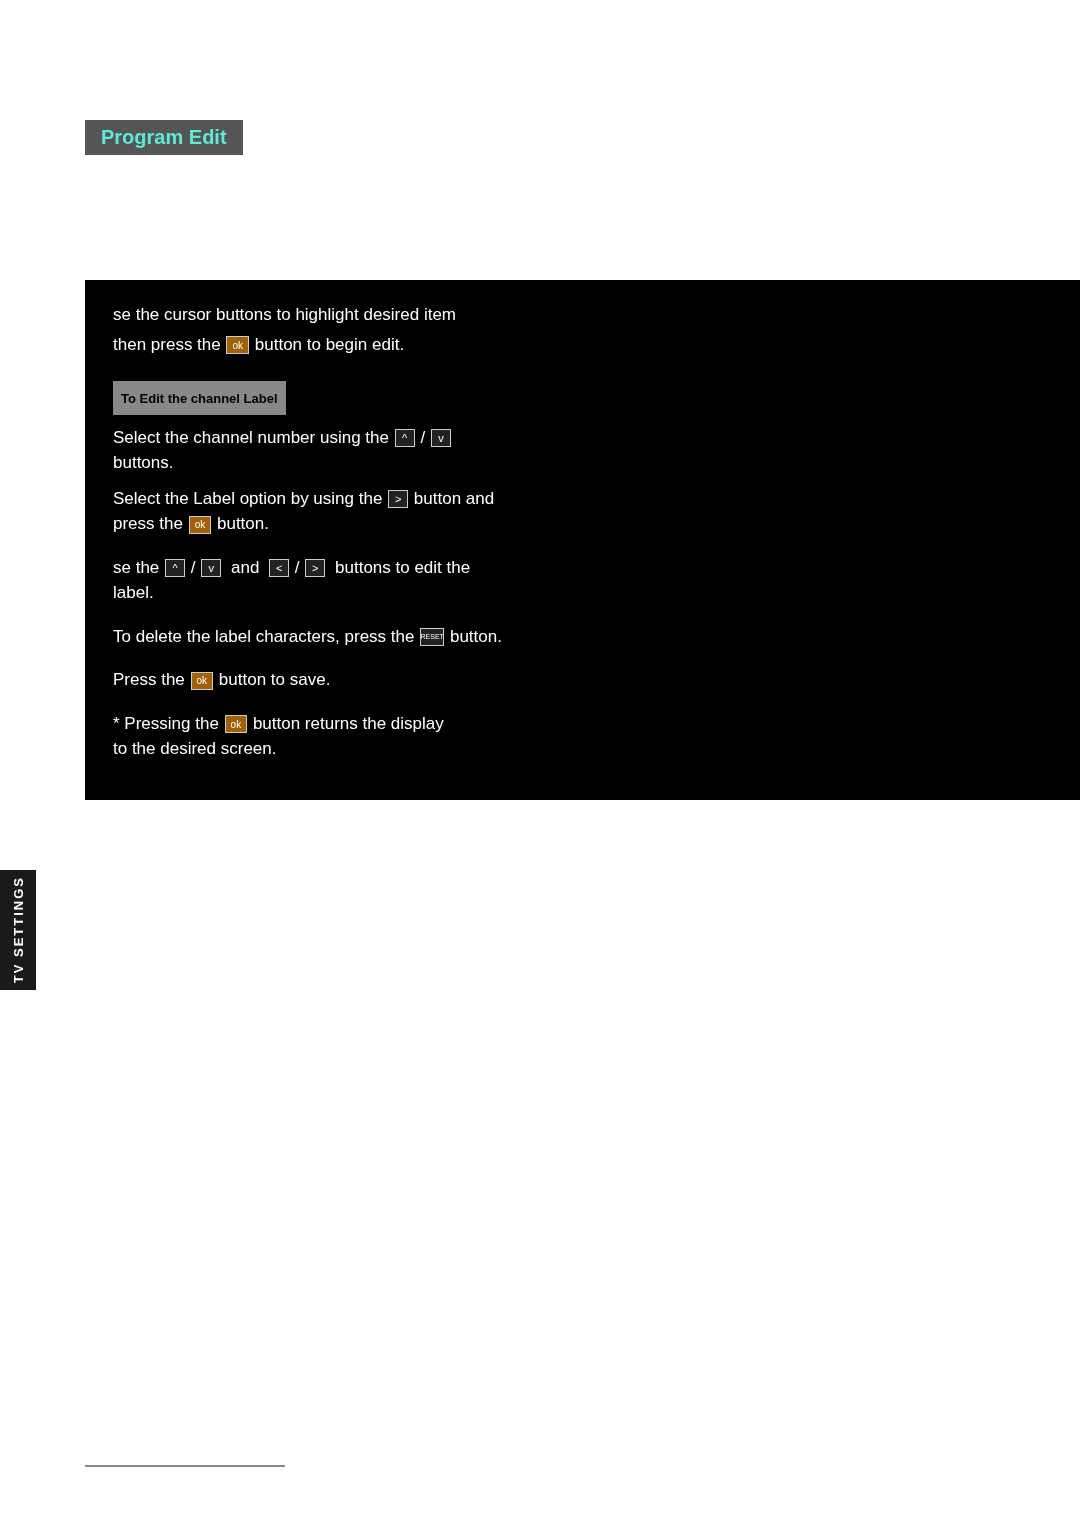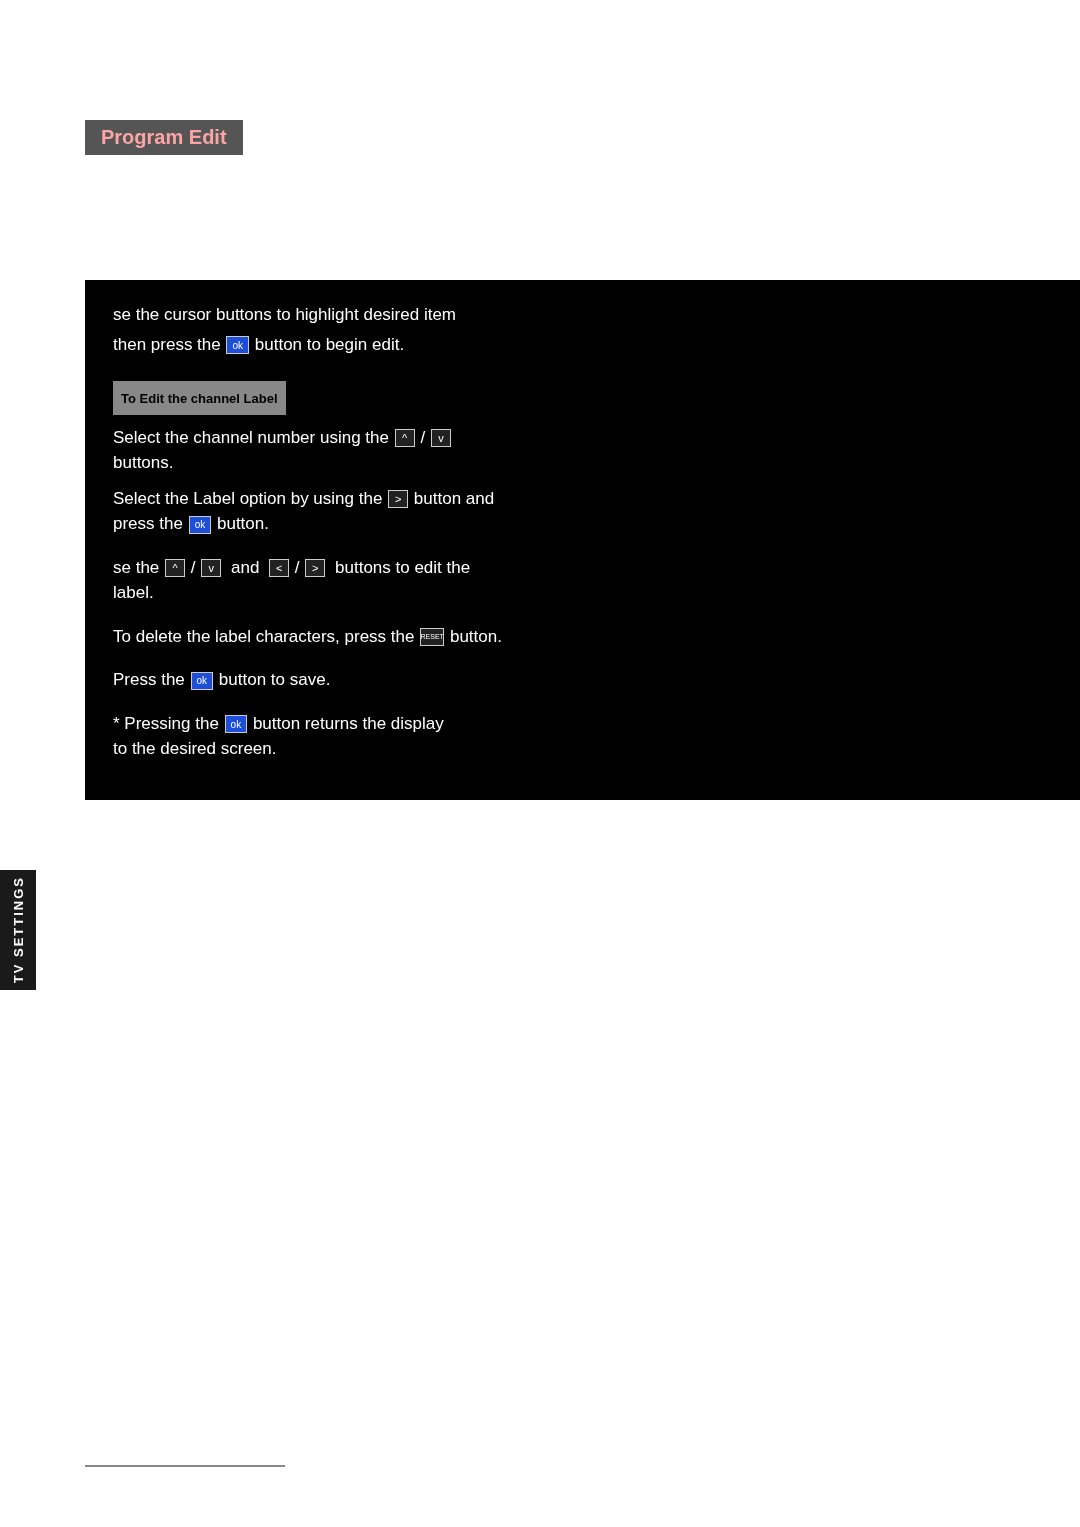--- a/index.html
+++ b/index.html
@@ -22,21 +22,21 @@
     
     .program-edit-header {
       position: absolute;
       top: 120px;
       left: 85px;
       background: #555555;
       padding: 6px 16px;
     }
 
     .program-edit-title {
-      color: #fca5a5;
+      color: #5eead4;
       font-size: 20px;
       font-weight: bold;
     }
 
     
     .main-content-box {
       position: absolute;
       top: 280px;
       left: 85px;
       width: 1050px;
@@ -79,21 +79,21 @@
       height: 18px;
       vertical-align: middle;
       margin: 0 1px;
     }
 
     .btn-ok {
       display: inline-flex;
       align-items: center;
       justify-content: center;
       border: 1px solid #cccccc;
-      background: #1d4ed8;
+      background: #a16207;
       color: #ffffff;
       font-size: 10px;
       padding: 1px 5px;
       height: 18px;
       vertical-align: middle;
       margin: 0 1px;
     }
 
     .btn-reset {
       display: inline-flex;

